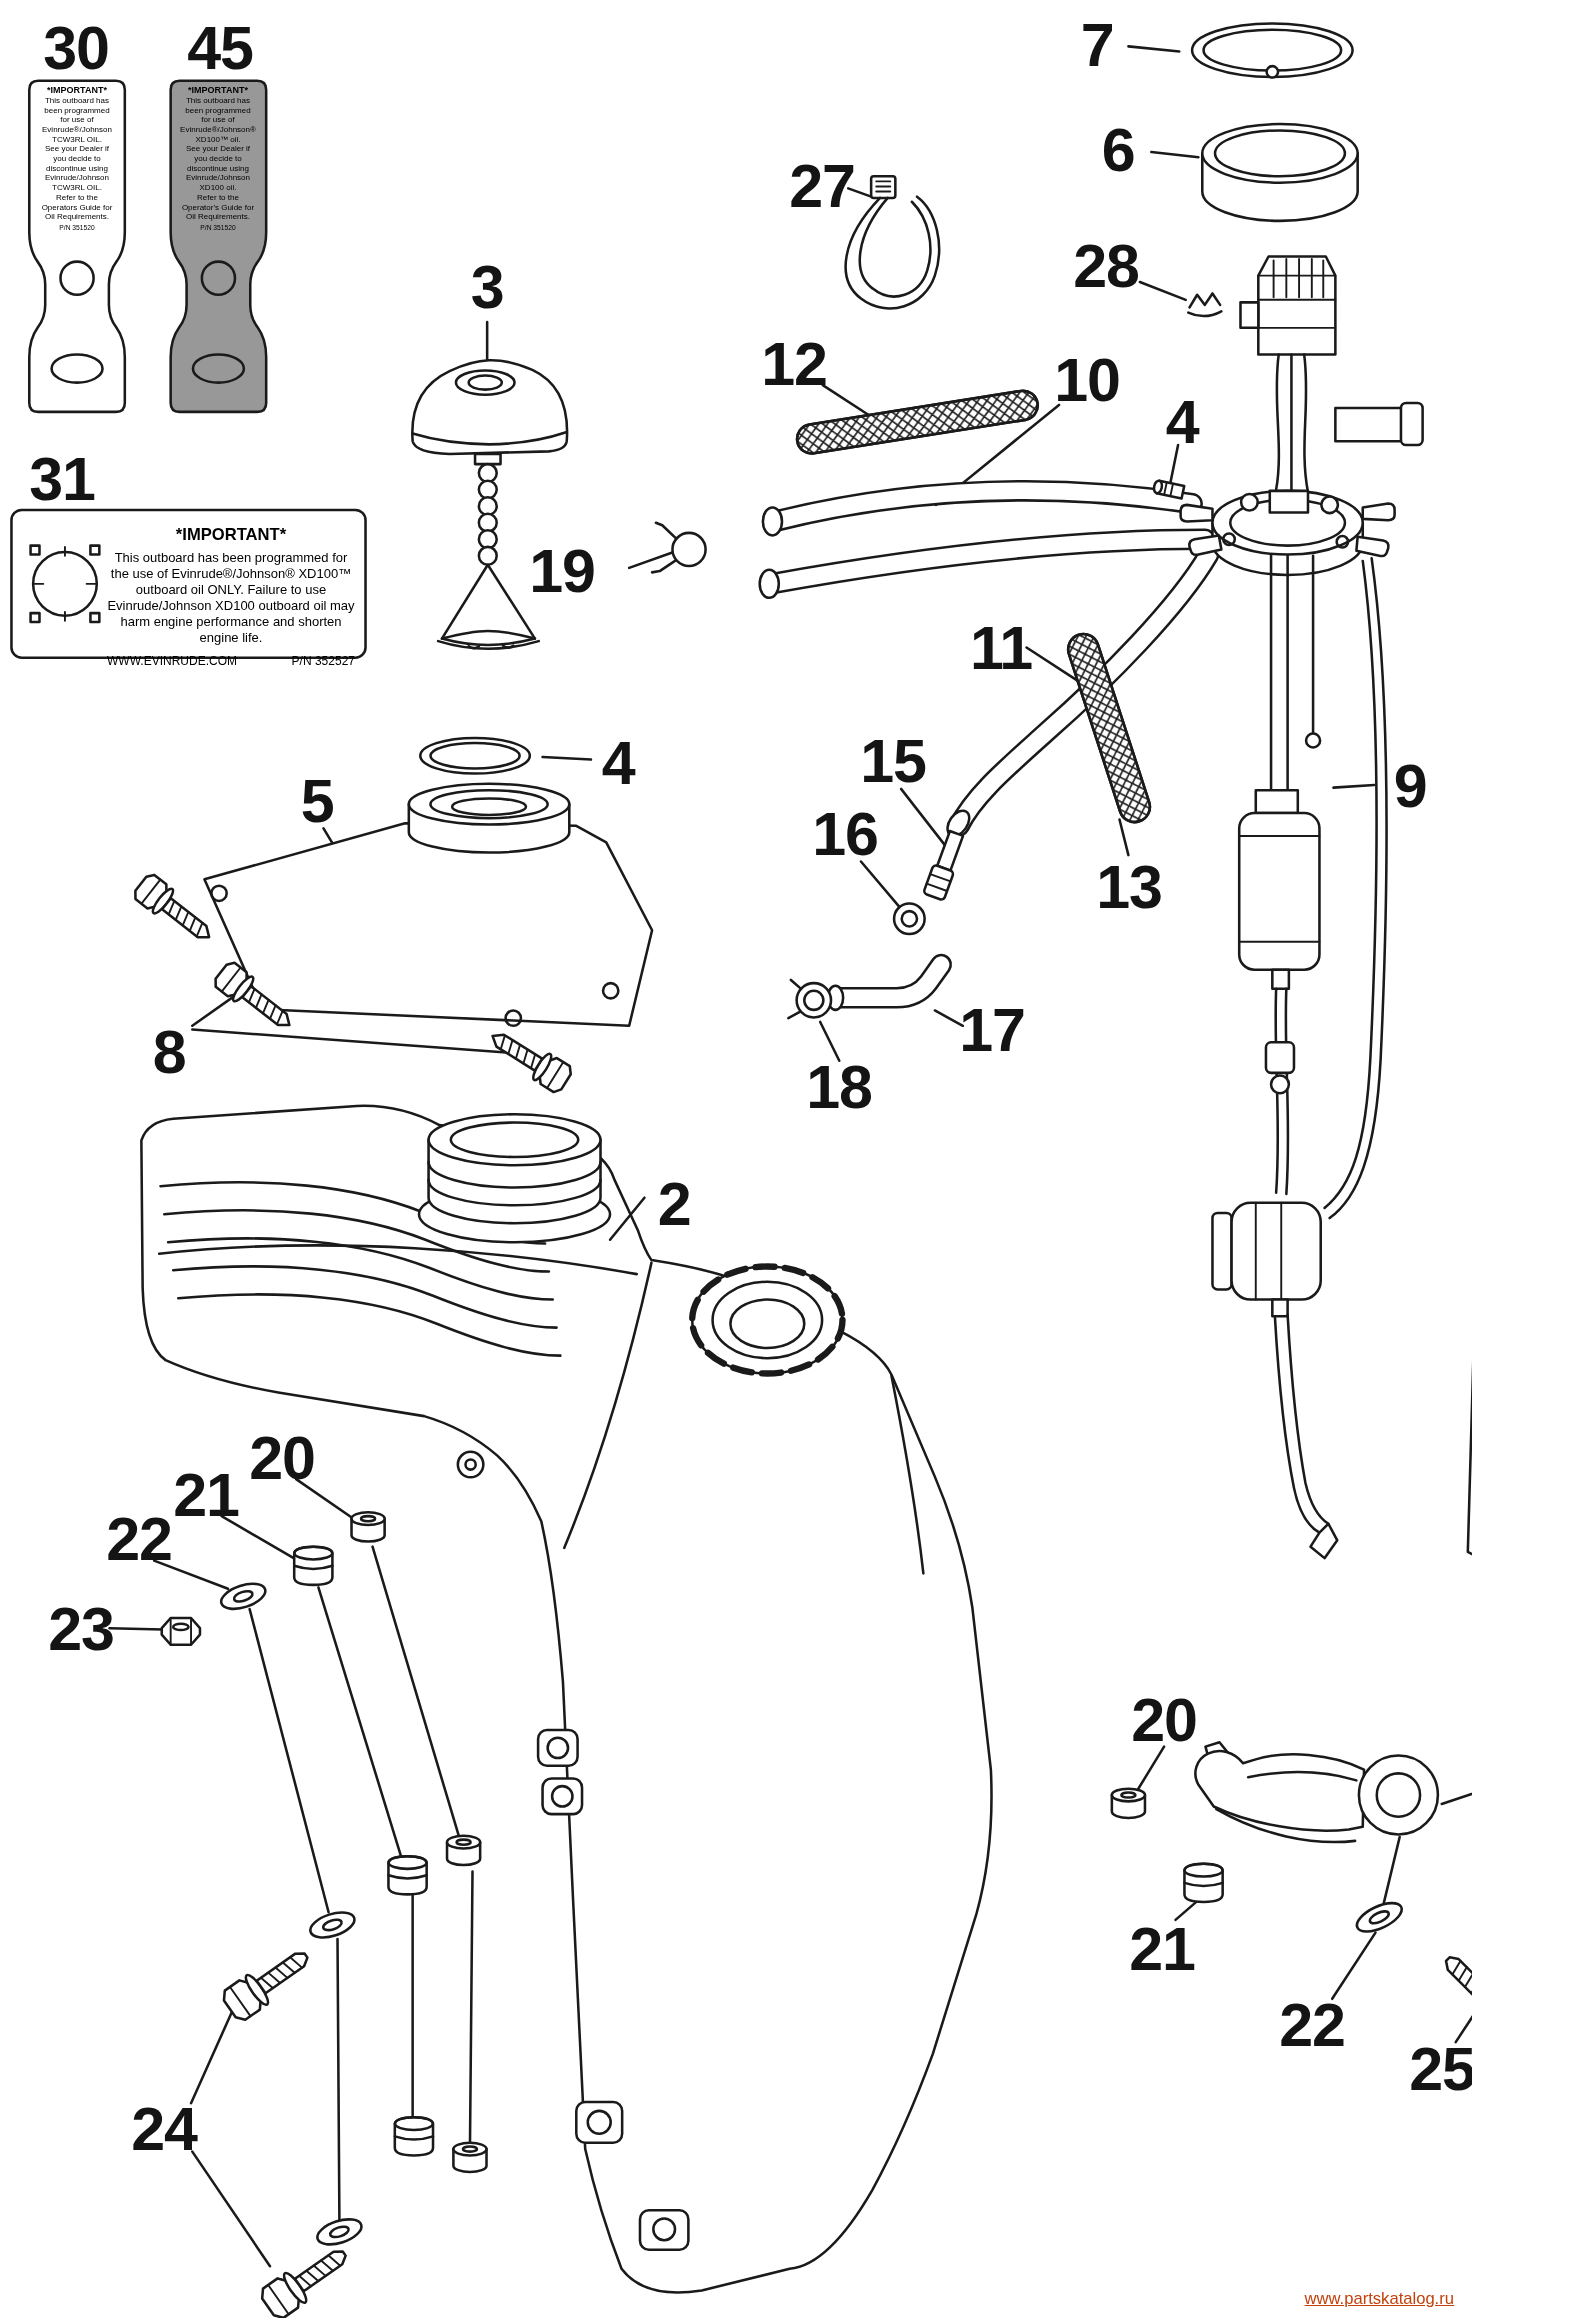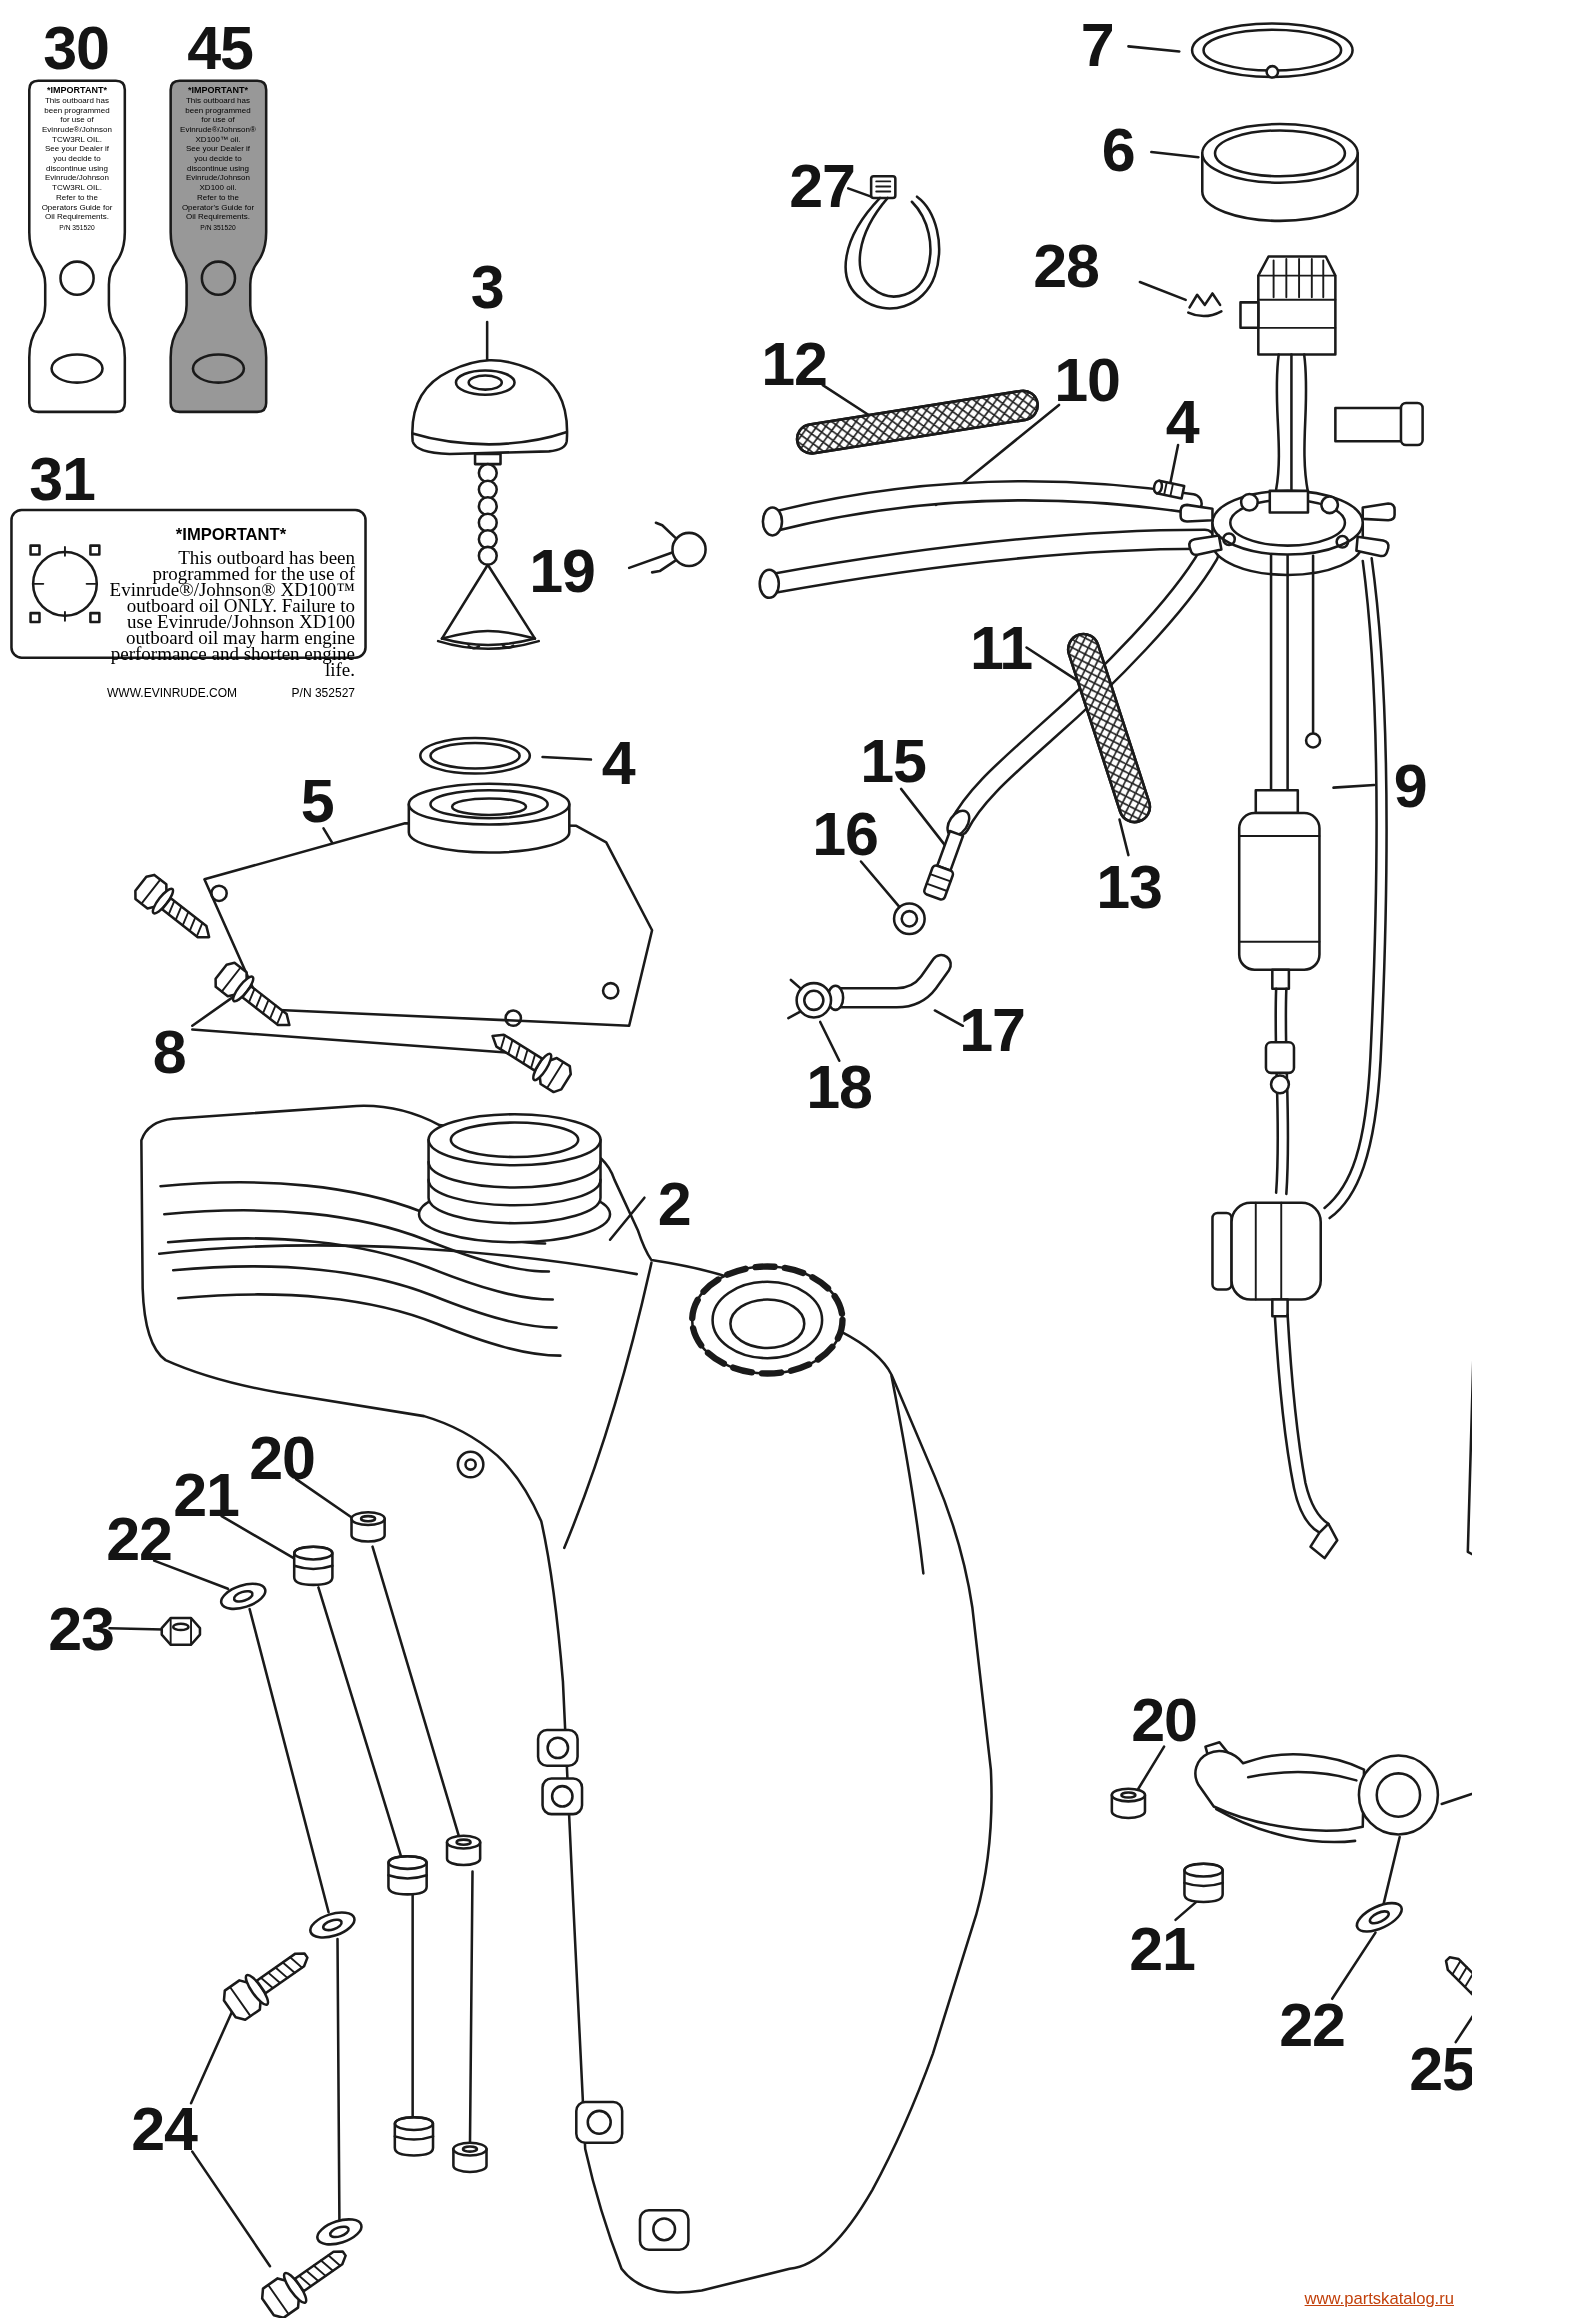--- a/index.html
+++ b/index.html
@@ -12,21 +12,21 @@
   .callout{position:absolute;transform:translate(-50%,-50%);font-weight:bold;
            font-size:61px;letter-spacing:-1.3px;color:#141414;white-space:nowrap;}
   .tag{position:absolute;width:90px;text-align:center;color:#000;}
   .tag .t{font-weight:bold;font-size:9px;line-height:10.8px;}
   .tag .b{font-size:8px;line-height:9.7px;white-space:pre-line;}
   .tag .pn{font-size:6.7px;margin-top:1.9px;}
   #tag30{left:32px;top:85px;}
   #tag29{left:173px;top:85px;}
   #plate31{position:absolute;left:107px;top:525px;width:248px;color:#000;}
   #plate31 .p-title{font-size:16.6px;font-weight:bold;text-align:center;margin-bottom:5.1px;}
-  #plate31 .p-body{font-size:19px;line-height:16px;text-align:right;font-family:Liberation Serif, serif;}
+  #plate31 .p-body{font-size:13px;line-height:16px;text-align:center;}
   #plate31 .p-footer{display:flex;justify-content:space-between;font-size:12px;margin-top:7.6px;text-align:right;}
   .watermark{position:absolute;right:18px;bottom:10.2px;font-size:16.6px;color:#c2410c;text-decoration:underline;}
 </style>
 </head>
 <body>
 
 <div id="page">
 
 <svg id="art" viewBox="0 0 2500 3640" xmlns="http://www.w3.org/2000/svg">
   <defs>
@@ -413,21 +413,21 @@
     </g>
   </g>
 </svg>
 
 <div class="callout" style="left:76px;top:48px">30</div>
 <div class="callout" style="left:220px;top:48px">45</div>
 <div class="callout" style="left:487px;top:287px">3</div>
 <div class="callout" style="left:822px;top:186px">27</div>
 <div class="callout" style="left:1097px;top:45px">7</div>
 <div class="callout" style="left:1118px;top:150px">6</div>
-<div class="callout" style="left:1066px;top:266px">28</div>
+<div class="callout" style="left:1106px;top:266px">28</div>
 <div class="callout" style="left:794px;top:364px">12</div>
 <div class="callout" style="left:1087px;top:380px">10</div>
 <div class="callout" style="left:1182px;top:422px">4</div>
 <div class="callout" style="left:562px;top:571px">19</div>
 <div class="callout" style="left:62px;top:479px">31</div>
 <div class="callout" style="left:1001px;top:648px">11</div>
 <div class="callout" style="left:893px;top:761px">15</div>
 <div class="callout" style="left:845px;top:834px">16</div>
 <div class="callout" style="left:1129px;top:887px">13</div>
 <div class="callout" style="left:1410px;top:786px">9</div>

